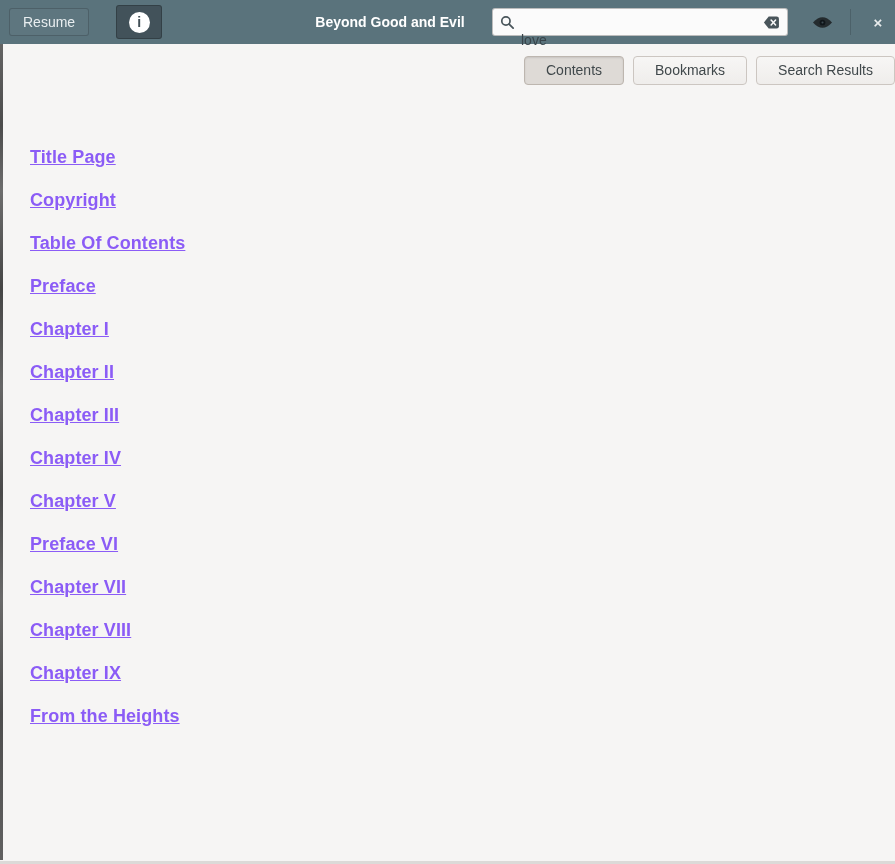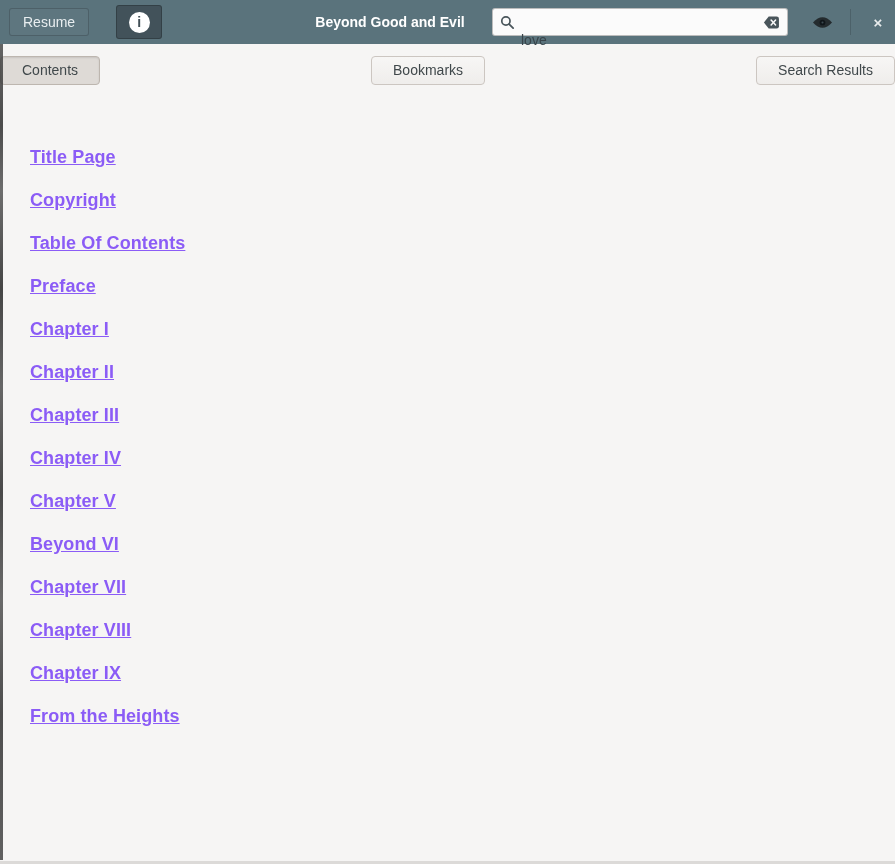--- a/index.html
+++ b/index.html
@@ -138,21 +138,21 @@
   .head-sep {
     position: absolute;
     left: 850px; top: 9px;
     width: 1px; height: 26px;
     background: rgba(0,0,0,0.15);
   }
 
   
   .tabs {
     display: flex;
-    justify-content: space-between;
+    justify-content: flex-end;
     gap: 9px;
     padding-top: 12px;
   }
   .tab {
     font-family: inherit;
     font-size: 14px;
     color: #40484b;
     height: 29px;
     padding: 0 21px;
     background: linear-gradient(180deg, #f7f6f5, #efedeb);
@@ -246,21 +246,21 @@
     <nav class="toc">
       <a>Title Page</a>
       <a>Copyright</a>
       <a>Table Of Contents</a>
       <a>Preface</a>
       <a>Chapter I</a>
       <a>Chapter II</a>
       <a>Chapter III</a>
       <a>Chapter IV</a>
       <a>Chapter V</a>
-      <a>Beyond VI</a>
+      <a>Preface VI</a>
       <a>Chapter VII</a>
       <a>Chapter VIII</a>
       <a>Chapter IX</a>
       <a>From the Heights</a>
     </nav>
 
   </main>
 </div>
 
 </body></html>

